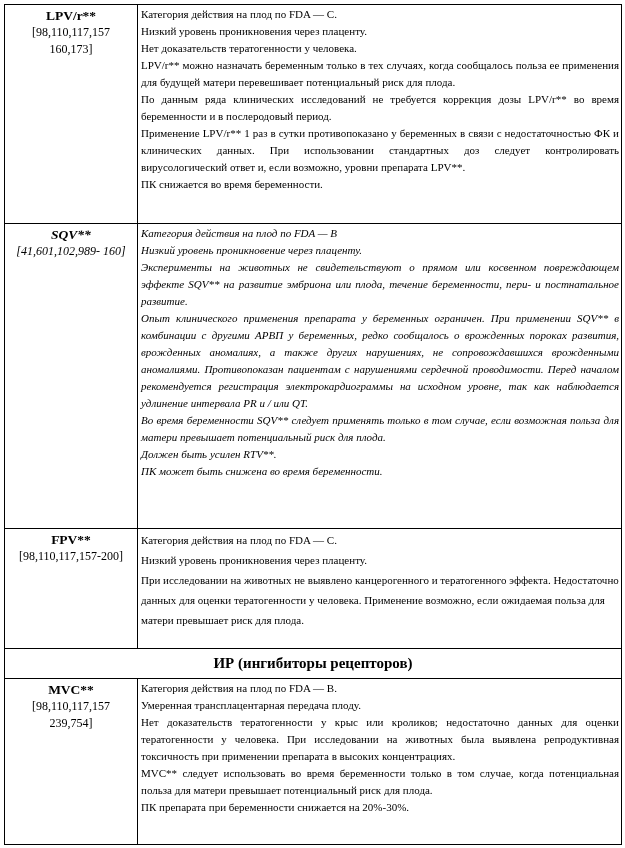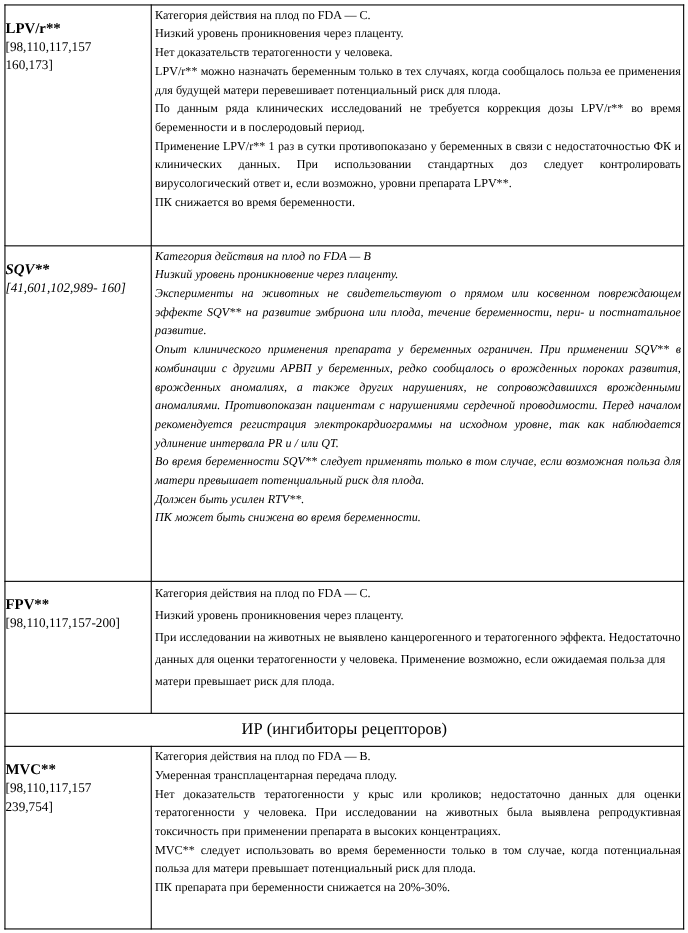--- a/index.html
+++ b/index.html
@@ -28,22 +28,22 @@
   col.c1 { width: 133px; }
   col.c2 { width: 484px; }
 
   tr.row-lpvr  { height: 219px; }
   tr.row-sqv   { height: 305px; font-style: italic; }
   tr.row-fpv   { height: 120px; }
   tr.row-sect  { height: 30px;  }
   tr.row-mvc   { height: 166px; }
 
   td.drug-cell {
-    text-align: left;
-    padding-top: 12px;
+    text-align: center;
+    padding-top: 2px;
   }
   .drug-name {
     font-weight: bold;
     font-size: 13.5px;
     line-height: 17px;
   }
   .drug-refs {
     font-size: 12px;
     line-height: 17px;
   }
@@ -59,21 +59,21 @@
   tr.row-fpv td.desc-cell {
     line-height: 20px;
   }
   tr.row-fpv .para {
     text-align: left;
   }
 
   td.section-header {
     text-align: center;
     vertical-align: middle;
-    font-weight: normal;
+    font-weight: bold;
     font-size: 15px;
     padding: 2px 0;
   }
 </style>
 </head>
 <body>
 
 <table class="doc-table">
   <colgroup>
       <col class="c1">

